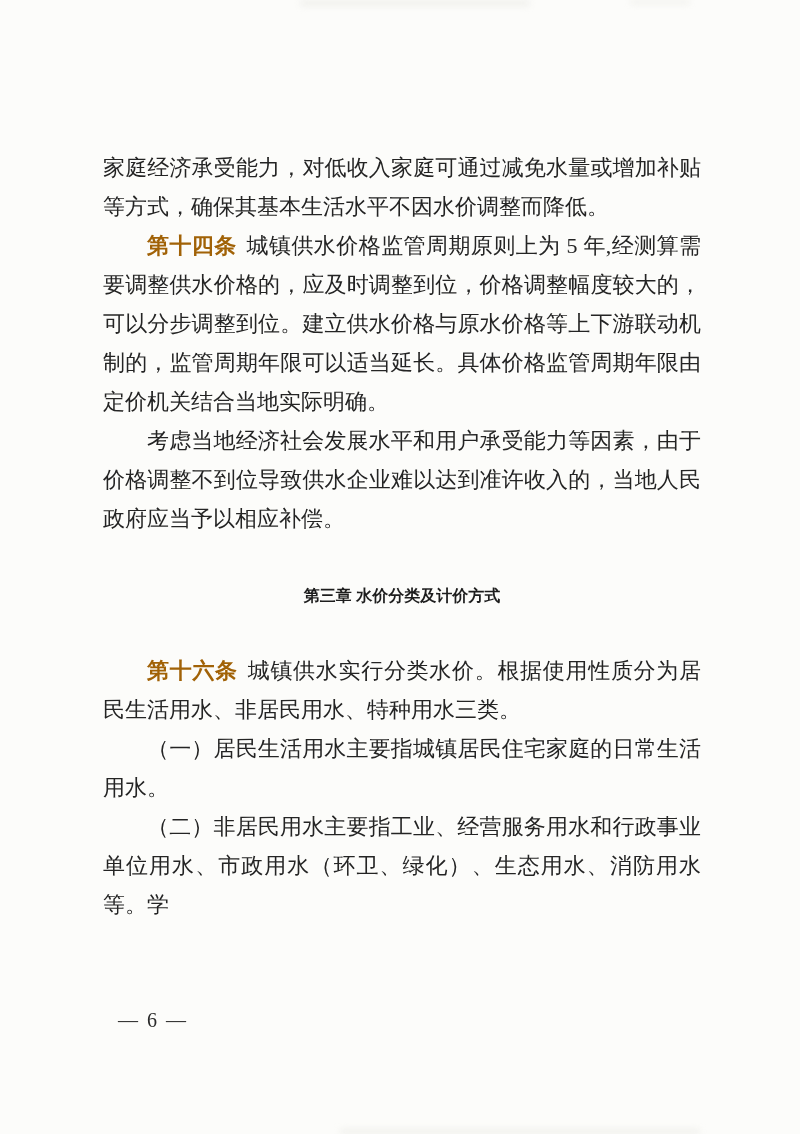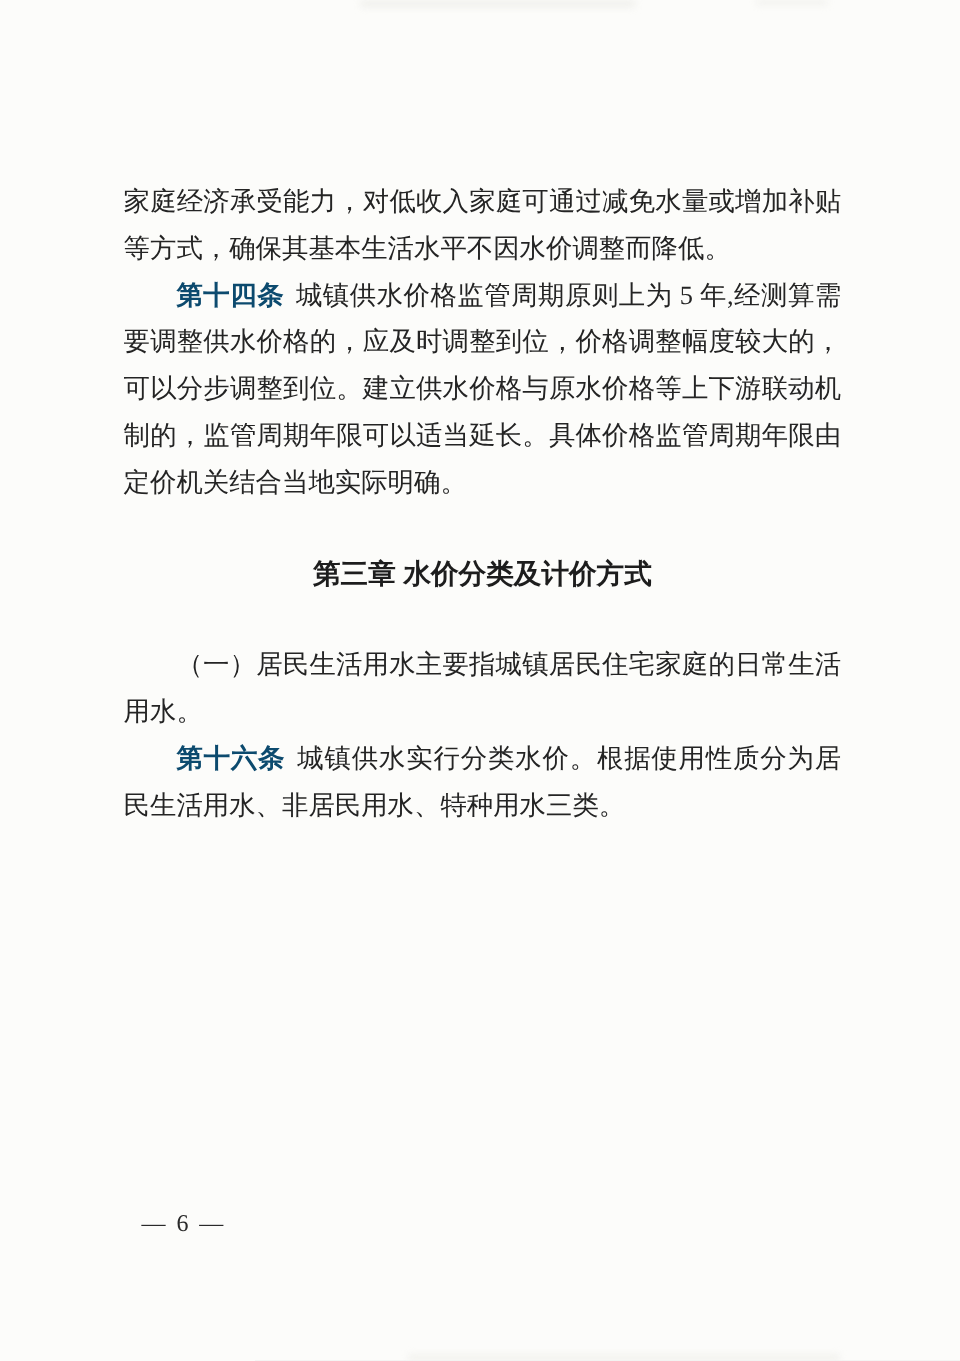--- a/index.html
+++ b/index.html
@@ -38,25 +38,25 @@
   }
   .para {
     margin: 0;
     text-indent: 2em;
   }
   .para.no-indent { text-indent: 0; }
   .lead {
     font-weight: 700;
     font-family: "Liberation Sans", "DejaVu Sans", sans-serif;
     margin-right: 0.45em;
-    color: #0c4a6e;
+    color: #a16207;
   }
   .chapter {
     margin: 38px 0 36px 0;
-    font-size: 23px;
+    font-size: 16px;
     line-height: 39px;
     font-weight: 700;
     text-align: center;
     text-indent: 0;
     font-family: "Liberation Sans", "DejaVu Sans", sans-serif;
     color: #1d1d1d;
   }
   .pagenum {
     position: absolute;
     left: 118px;
@@ -75,26 +75,28 @@
   <div class="scan-artifact top"></div>
   <div class="scan-artifact top2"></div>
   <div class="scan-artifact bottom"></div>
 
   <div class="content">
 
     <p class="para no-indent">家庭经济承受能力，对低收入家庭可通过减免水量或增加补贴等方式，确保其基本生活水平不因水价调整而降低。</p>
 
     <p class="para"><span class="lead">第十四条</span><span>城镇供水价格监管周期原则上为 5 年,经测算需要调整供水价格的，应及时调整到位，价格调整幅度较大的，可以分步调整到位。建立供水价格与原水价格等上下游联动机制的，监管周期年限可以适当延长。具体价格监管周期年限由定价机关结合当地实际明确。</span></p>
 
+    <p class="para">考虑当地经济社会发展水平和用户承受能力等因素，由于价格调整不到位导致供水企业难以达到准许收入的，当地人民政府应当予以相应补偿。</p>
 
 
     <h2 class="chapter">第三章 水价分类及计价方式</h2>
 
+    <p class="para"><span class="lead">第十六条</span><span>城镇供水实行分类水价。根据使用性质分为居民生活用水、非居民用水、特种用水三类。</span></p>
+
     <p class="para">（一）居民生活用水主要指城镇居民住宅家庭的日常生活用水。</p>
 
-    <p class="para"><span class="lead">第十六条</span><span>城镇供水实行分类水价。根据使用性质分为居民生活用水、非居民用水、特种用水三类。</span></p>
-
+    <p class="para">（二）非居民用水主要指工业、经营服务用水和行政事业单位用水、市政用水（环卫、绿化）、生态用水、消防用水等。学</p>
 
   </div>
 
   <div class="pagenum">— 6 —</div>
 
 </div>
 
 </body></html>

